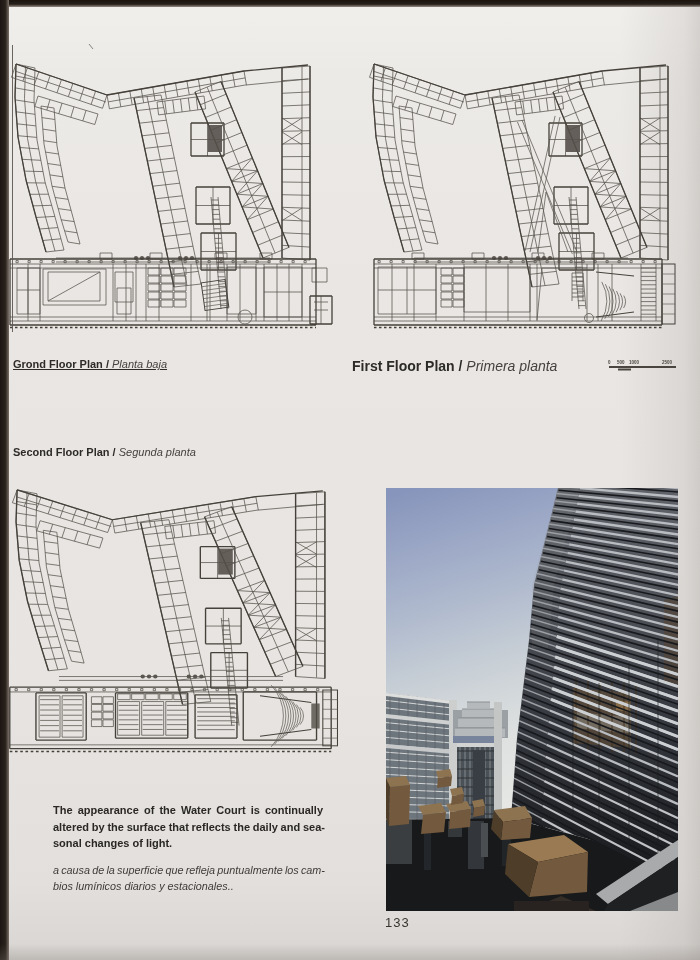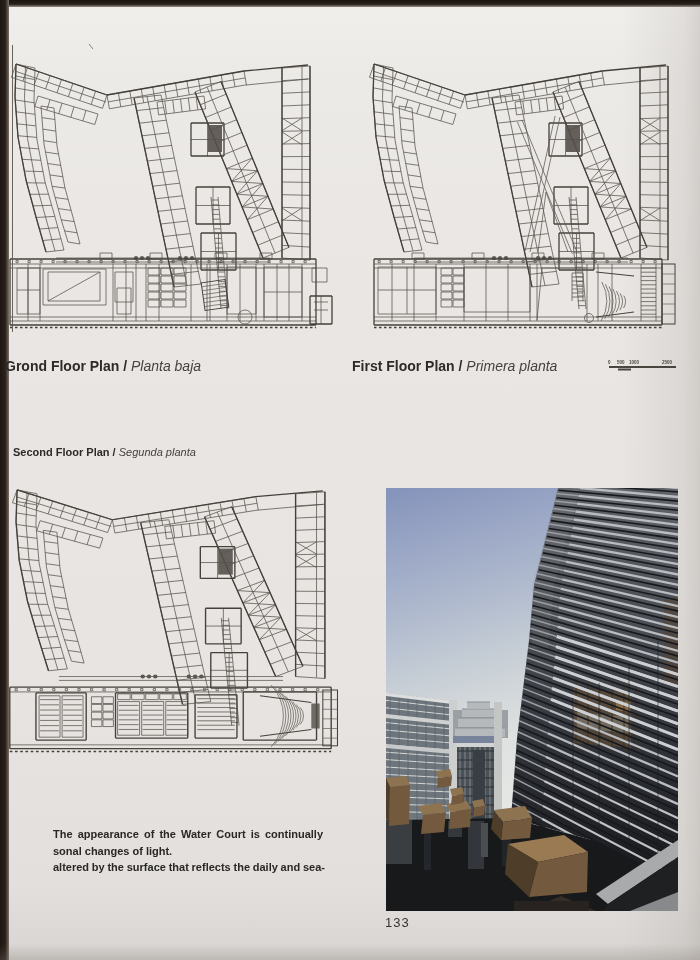--- a/index.html
+++ b/index.html
@@ -224,33 +224,35 @@
 <text x="662" y="364" font-family="Liberation Sans,sans-serif" font-size="4.5" font-weight="bold" fill="#4a463f">2500</text>
 <path stroke="#4a463f" stroke-width="2" fill="none" d="M609 367H676"></path>
 <path stroke="#4a463f" stroke-width="2" fill="none" d="M618 369.5H631"></path>
 </g>
 
 <path stroke="#5a554e" stroke-width="0.9" fill="none" d="M12.5 45V332"></path>
 
 <path stroke="#6a675f" stroke-width="0.8" fill="none" d="M89 44l4 5"></path>
 </svg>
 
-<div class="abs" style="left:5px;top:358px;font-size:14px;color:#2d2b28;"><b>Grond Floor Plan / </b><i style="color:#45423e;">Planta baja</i></div>
+<div class="abs" style="left:13px;top:358px;font-size:11px;color:#2d2b28;text-decoration:underline;"><b>Grond Floor Plan / </b><i style="color:#45423e;">Planta baja</i></div>
 
 <div class="abs" style="left:352px;top:358px;font-size:14px;color:#2d2b28;"><b>First Floor Plan / </b><i style="color:#45423e;">Primera planta</i></div>
 
 <div class="abs" style="left:13px;top:446px;font-size:11px;color:#2d2b28;text-align:center;"><b>Second Floor Plan / </b><i style="color:#45423e;">Segunda planta</i></div>
 
 <div class="abs" style="left:53px;top:802px;font-size:11px;font-weight:bold;line-height:16.5px;color:#2a2824;white-space:nowrap;">
-<div style="word-spacing:2.05px;margin-top:24px;">The appearance of the Water Court is continually</div>
+<div style="word-spacing:2.05px;">The appearance of the Water Court is continually</div>
+<div style="word-spacing:-0.28px;">altered by the surface that reflects the daily and sea-</div>
 <div>sonal changes of light.</div>
-<div style="word-spacing:-0.28px;">altered by the surface that reflects the daily and sea-</div>
   </div>
 
 <div class="abs" style="left:53px;top:863px;font-size:10.8px;font-style:italic;line-height:15.5px;color:#3f3c38;white-space:nowrap;">
+<div style="word-spacing:-0.8px;">a causa de la superficie que refleja puntualmente los cam-</div>
+<div>bios lumínicos diarios y estacionales..</div>
   </div>
 
 <div class="abs" style="left:344px;top:915px;font-size:13px;color:#38352f;letter-spacing:1px;margin-left:41px;">133</div>
 
 <svg class="abs" style="left:386px;top:488px" width="292" height="423" viewBox="0 0 292 423">
 <defs>
 <linearGradient id="sky" x1="0.1" y1="0" x2="0.35" y2="1">
 <stop offset="0" stop-color="#8795bc"></stop>
         <stop offset="0.3" stop-color="#aab5cc"></stop>
 <stop offset="0.55" stop-color="#c9d0d6"></stop>

